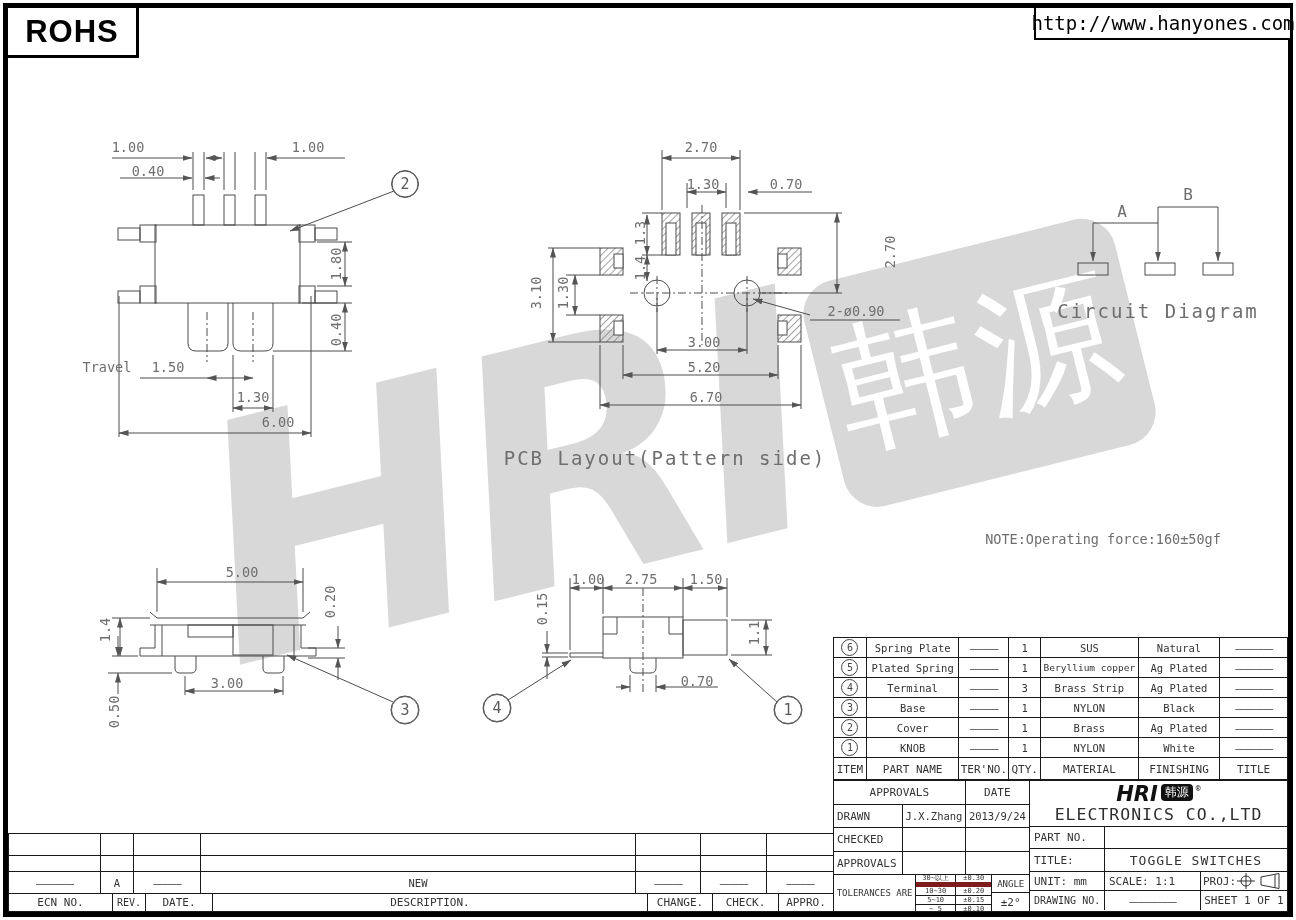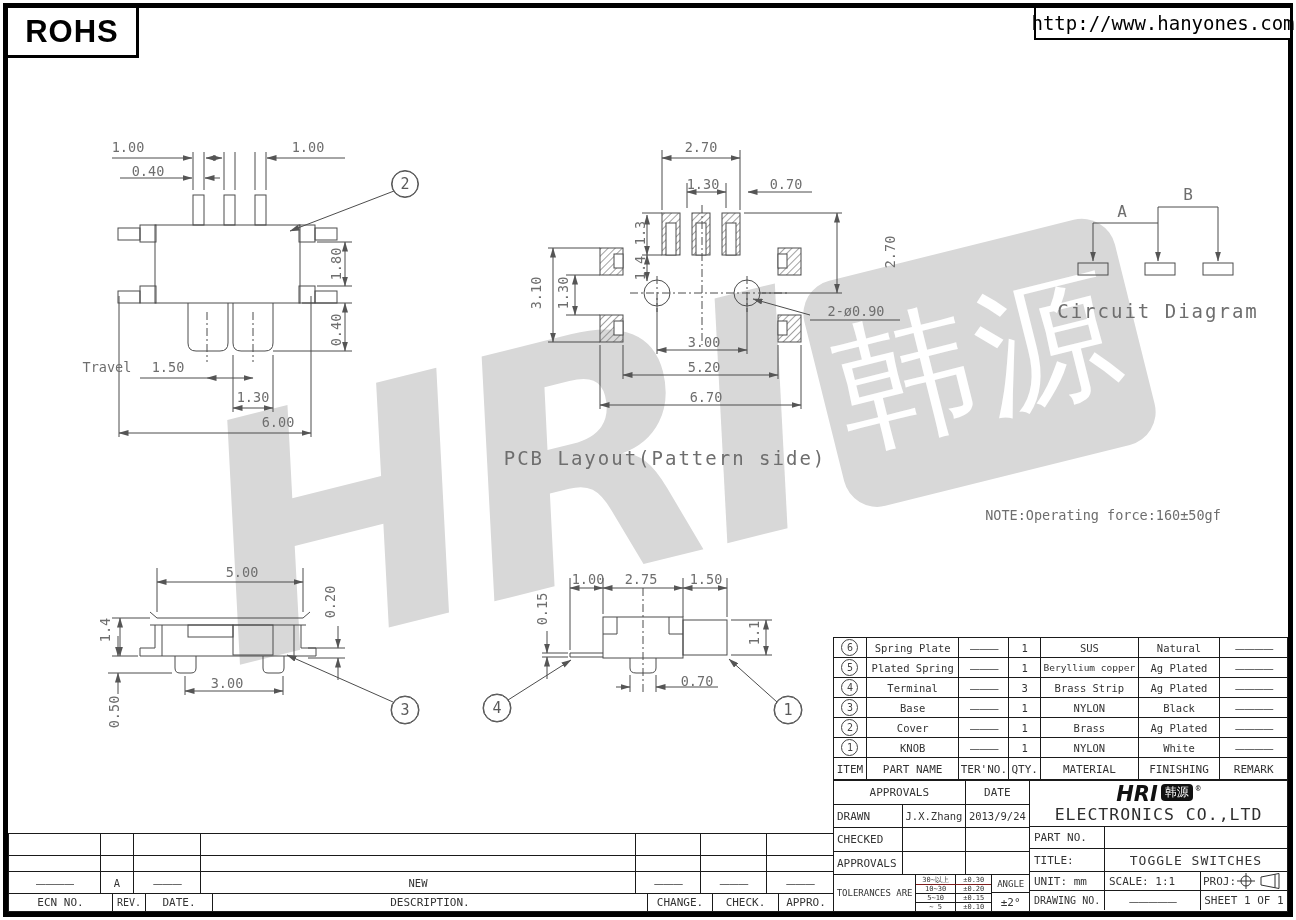--- a/index.html
+++ b/index.html
@@ -21,21 +21,21 @@
           justify-content:center;font-size:140px;color:#fff;letter-spacing:6px;overflow:hidden;}
   
   svg.lines{position:absolute;left:0;top:0;z-index:2;}
   .dim{position:absolute;z-index:3;font-size:13.5px;color:#6e6e6e;white-space:nowrap;
        transform:translate(-50%,-50%);}
   .dim.v{transform:translate(-50%,-50%) rotate(-90deg);}
   .dim.lg{font-size:19px;letter-spacing:2px;color:#6e6e6e;}
   .callout{position:absolute;z-index:3;width:26px;height:26px;border:1.3px solid #5a5a5a;border-radius:50%;
            display:flex;align-items:center;justify-content:center;font-size:15px;color:#5a5a5a;
            transform:translate(-50%,-50%);background:transparent;}
-  .note{position:absolute;z-index:3;font-size:13.5px;color:#6e6e6e;white-space:nowrap;transform:translate(-50%,-50%);}
+  .note{position:absolute;z-index:3;font-size:13.5px;color:#6e6e6e;white-space:nowrap;transform:translate(-50%,-50%);margin-top:24px;}
   .dash{font-family:"DejaVu Sans",sans-serif;letter-spacing:-1px;color:#3a3a3a;}
   
   .tbl{position:absolute;z-index:3;background:#fff;border:1.6px solid #1a1a1a;box-sizing:border-box;color:#333;}
   .row{display:flex;border-bottom:1px solid #1a1a1a;box-sizing:border-box;}
   .row:last-child{border-bottom:none;}
   .cell{border-right:1px solid #1a1a1a;box-sizing:border-box;display:flex;align-items:center;
         justify-content:center;font-size:10.5px;white-space:nowrap;overflow:hidden;}
   .cell:last-child{border-right:none;}
   .circ{width:15px;height:15px;border:1px solid #444;border-radius:50%;display:flex;align-items:center;
         justify-content:center;font-size:10px;color:#444;}
@@ -351,21 +351,21 @@
     <div class="cell" style="width:82px">White</div>
     <div class="cell dash" style="width:67px">————</div>
   </div>
   <div class="row" style="height:23px">
     <div class="cell lbl" style="width:33px">ITEM</div>
     <div class="cell lbl" style="width:93px">PART NAME</div>
     <div class="cell lbl" style="width:50px">TER'NO.</div>
     <div class="cell lbl" style="width:32px">QTY.</div>
     <div class="cell lbl" style="width:98px">MATERIAL</div>
     <div class="cell lbl" style="width:82px">FINISHING</div>
-    <div class="cell lbl" style="width:67px">REMARK</div>
+    <div class="cell lbl" style="width:67px">TITLE</div>
   </div>
 </div>
 
 <div class="tbl" style="left:833px;top:780px;width:197px;height:132px">
   <div class="row" style="height:24px">
     <div class="cell lbl" style="width:133px">APPROVALS</div>
     <div class="cell lbl" style="width:64px">DATE</div>
   </div>
   <div class="row" style="height:23px">
     <div class="cell lbl" style="width:70px;justify-content:flex-start;padding-left:3px">DRAWN</div>
@@ -378,21 +378,21 @@
     <div class="cell" style="width:64px"></div>
   </div>
   <div class="row" style="height:23px">
     <div class="cell lbl" style="width:70px;justify-content:flex-start;padding-left:3px">APPROVALS</div>
     <div class="cell" style="width:63px"></div>
     <div class="cell" style="width:64px"></div>
   </div>
   <div class="row" style="height:36px">
     <div class="cell" style="width:83px;font-size:9px">TOLERANCES ARE</div>
     <div class="cell" style="width:77px;padding:0;flex-direction:column;align-items:stretch">
-      <div style="display:flex;height:9px;border-bottom:1px solid #7f1d1d">
+      <div style="display:flex;height:9px;border-bottom:5px solid #7f1d1d">
         <span style="width:39px;border-right:1px solid #1a1a1a;font-size:7px;display:flex;align-items:center;justify-content:center">30~以上</span>
         <span style="flex:1;font-size:7px;display:flex;align-items:center;justify-content:center">±0.30</span>
       </div>
       <div style="display:flex;height:9px;border-bottom:1px solid #1a1a1a">
         <span style="width:39px;border-right:1px solid #1a1a1a;font-size:7px;display:flex;align-items:center;justify-content:center">10~30</span>
         <span style="flex:1;font-size:7px;display:flex;align-items:center;justify-content:center">±0.20</span>
       </div>
       <div style="display:flex;height:9px;border-bottom:1px solid #1a1a1a">
         <span style="width:39px;border-right:1px solid #1a1a1a;font-size:7px;display:flex;align-items:center;justify-content:center">5~10</span>
         <span style="flex:1;font-size:7px;display:flex;align-items:center;justify-content:center">±0.15</span>

